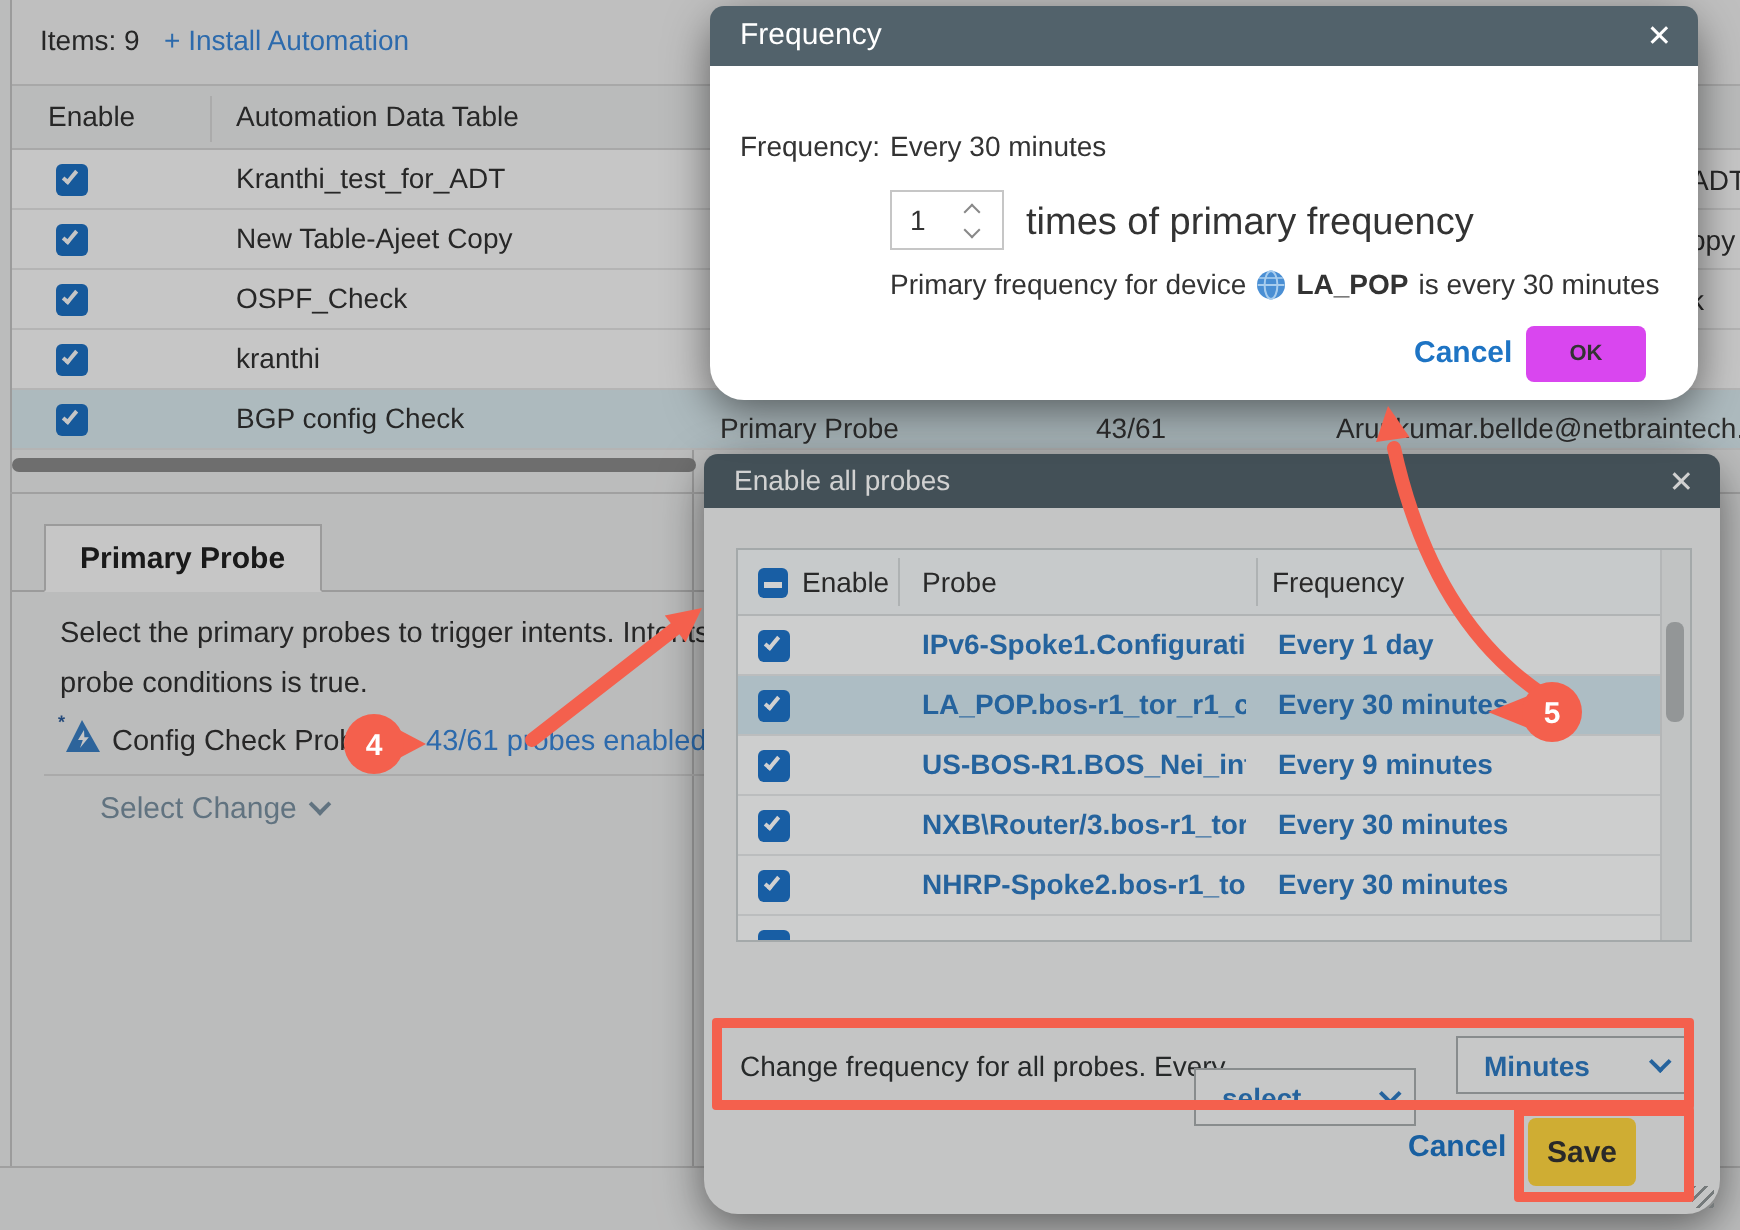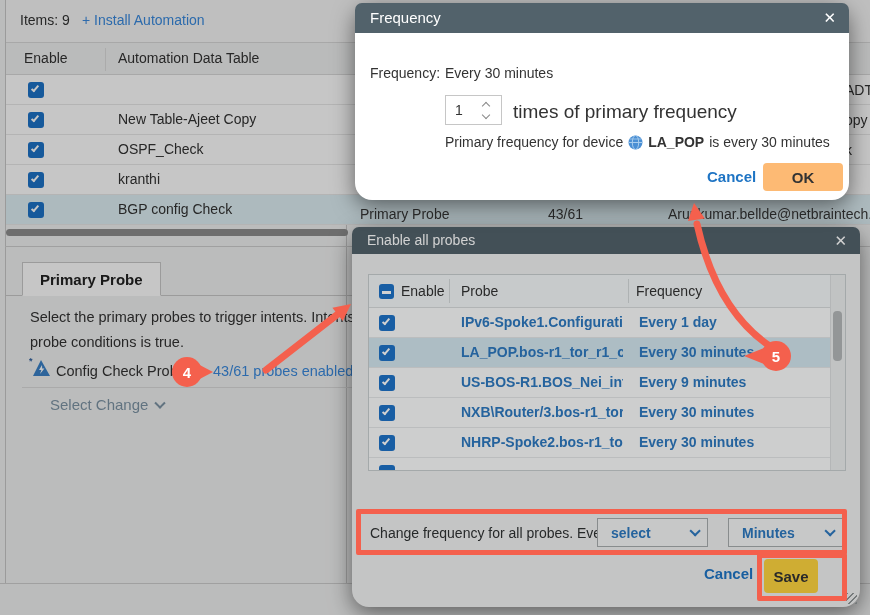--- a/index.html
+++ b/index.html
@@ -76,21 +76,21 @@
   .probe-freq { left:270px; }
   #ptrack { position:absolute; right:0; top:0; bottom:0; width:15px; background:#eceeee; border-left:1px solid #dcdfe0; }
   #pthumb { position:absolute; right:3px; top:36px; width:9px; height:50px; border-radius:4px; background:#b4b8b9; }
   #change-row { position:absolute; left:18px; top:291px; height:29px; display:flex; align-items:center; }
   #change-label { font-size:14px; color:#2f3233; }
   .ddl { position:absolute; top:291px; height:29px; background:#f3f5f5; border:1px solid #a6abac;
     display:flex; align-items:center; justify-content:space-between; padding:0 10px 0 13px; }
   .ddl .txt { font-size:14px; font-weight:bold; color:#2e79c0; }
   .ddl .chev { width:8px; height:8px; border-right:2px solid #2e79c0; border-bottom:2px solid #2e79c0;
     transform:rotate(45deg) translateY(-3px); }
-  #ddl-value { left:245px; width:111px; }
+  #ddl-value { left:245px; width:111px;margin-top:16px; }
   #ddl-unit  { left:376px; width:115px; }
   #probes-cancel { position:absolute; left:352px; top:338px; font-size:15px; font-weight:bold; color:#1e74c4; }
   #save-btn { position:absolute; left:412px; top:332px; width:54px; height:34px; background:#fdd33f;
     border:none; border-radius:4px; font-size:15px; font-weight:bold; color:#333;
     font-family:"Liberation Sans","DejaVu Sans",sans-serif; }
   #resize-handle { position:absolute; right:3px; bottom:3px; width:11px; height:11px;
     background:repeating-linear-gradient(135deg,#8f9596 0 1.5px,transparent 1.5px 4.5px); }
 
   #freq-dlg { left:355px; top:3px; width:494px; height:197px; background:#fff; z-index:30; }
   #freq-dlg .dlg-header { height:30px; }
@@ -103,22 +103,22 @@
     font-family:"Liberation Sans","DejaVu Sans",sans-serif; }
   #spinner { position:absolute; left:122px; top:96px; width:18px; height:22px;
     display:flex; flex-direction:column; align-items:center; justify-content:center; gap:3px; }
   #spinner i { width:6px; height:6px; border-right:1.5px solid #888; border-bottom:1.5px solid #888; display:block; }
   #spin-up { transform:rotate(225deg); } #spin-down { transform:rotate(45deg); }
   #times-suffix { position:absolute; left:158px; top:98px; font-size:19px; color:#333; }
   #freq-note { position:absolute; left:90px; top:131px; font-size:14px; color:#333;
     display:flex; align-items:flex-end; gap:5px; white-space:nowrap; }
   #device-name { font-weight:bold; }
   #freq-cancel { position:absolute; left:352px; top:165px; font-size:15px; font-weight:bold; color:#1e74c4; }
-  #ok-btn { position:absolute; left:408px; top:160px; width:80px; height:28px; background:#fdba74;
-    border:none; border-radius:4px; font-size:15px; font-weight:bold; color:#333;
+  #ok-btn { position:absolute; left:408px; top:160px; width:60px; height:28px; background:#d946ef;
+    border:none; border-radius:4px; font-size:11px; font-weight:bold; color:#333;
     font-family:"Liberation Sans","DejaVu Sans",sans-serif; }
 
   
   #ann-svg { position:absolute; inset:0; z-index:50; pointer-events:none; }
   .hl-rect { position:absolute; border:5px solid #f4604d; z-index:50; pointer-events:none; border-radius:2px; }
   #hl-change { left:356px; top:509px; width:491px; height:46px; }
   #hl-save { left:757px; top:553px; width:90px; height:48px; }
 </style>
 </head>
 <body>
@@ -135,20 +135,21 @@
     <div id="bg-thead">
       <span class="bg-th" style="left:18px;">Enable</span>
       <span class="bg-th" style="left:112px;">Automation Data Table</span>
       <span class="vline" style="left:99px; top:5px; height:23px; background:#dddddd;"></span>
     </div>
     <div id="bg-rows">
         <div class="bg-row">
           <span class="cbx">
             <span class="tick"></span>
           </span>
+          <span class="bg-row-name">Kranthi_test_for_ADT</span>
         </div>
         <div class="bg-row">
           <span class="cbx">
             <span class="tick"></span>
           </span>
           <span class="bg-row-name">New Table-Ajeet Copy</span>
         </div>
         <div class="bg-row">
           <span class="cbx">
             <span class="tick"></span>

